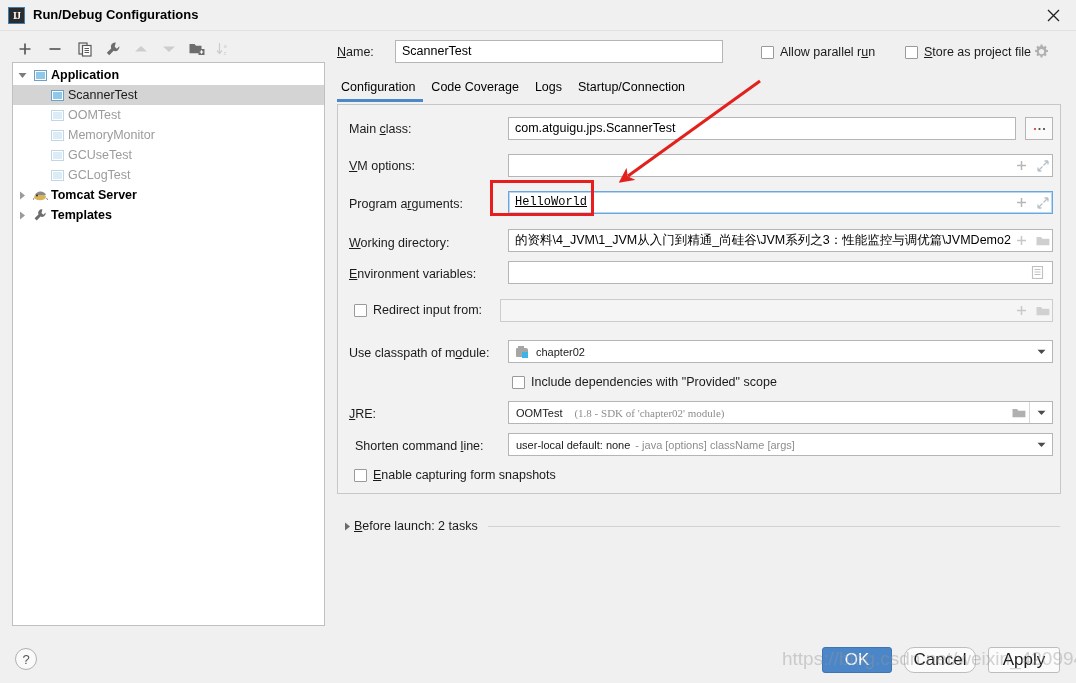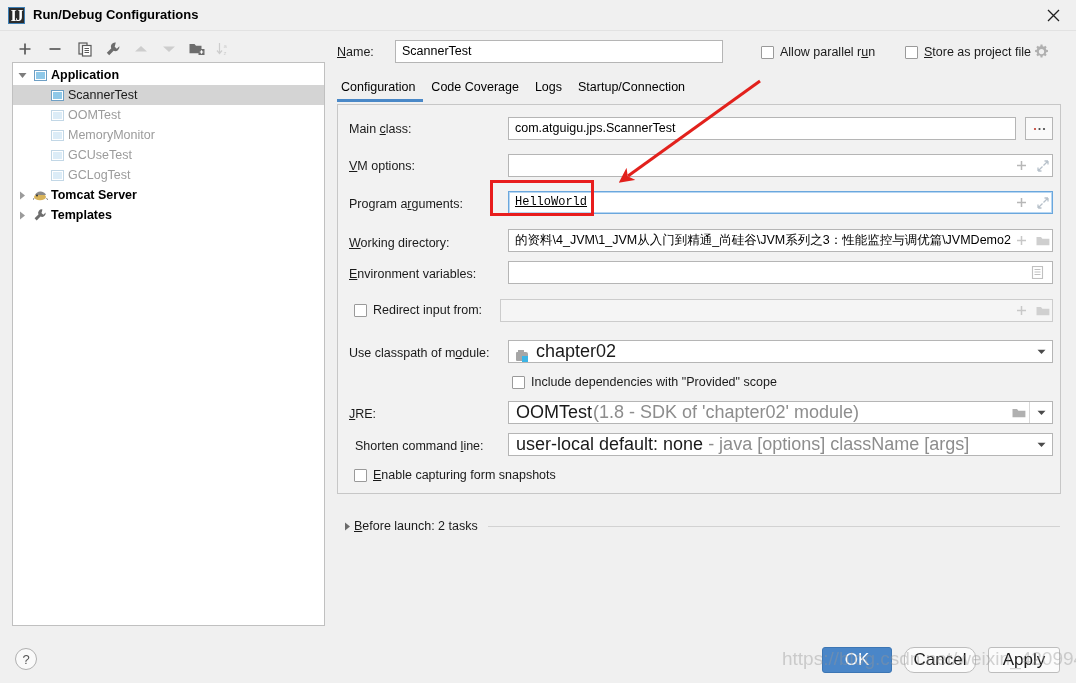--- a/index.html
+++ b/index.html
@@ -17,21 +17,21 @@
 
   
   .titlebar {
     position: absolute; left: 0; top: 0; width: 1076px; height: 31px;
     background: #f0f0f0; border-bottom: 1px solid #e2e2e2;
   }
   .tb-icon {
     position: absolute; left: 8px; top: 7px; width: 17px; height: 17px;
     background: #2b2b2b; border: 1px solid #3d7fb5;
     display: flex; align-items: center; justify-content: center;
-    color: #ffffff; font-size: 16px; font-weight: bold; letter-spacing: -1px;
+    color: #ffffff; font-size: 10px; font-weight: bold; letter-spacing: -1px;
     font-family: "Liberation Serif", serif;
   }
   .tb-title {
     position: absolute; left: 33px; top: 7px;
     font-size: 13px; font-weight: bold; color: #000;
     font-family: "Liberation Sans", sans-serif;
   }
   .tb-close {
     position: absolute; right: 0; top: 0; width: 46px; height: 30px;
     display: flex; align-items: center; justify-content: center;
@@ -126,21 +126,21 @@
   .fbtn { width:22px; height:21px; display:flex; align-items:center; justify-content:center; cursor:pointer; opacity:0.55; }
 
   .ellipsisbtn {
     position:absolute; width:28px; height:23px; background:#fafafa; border:1px solid #b5b5b5;
     display:flex; align-items:center; justify-content:center; cursor:pointer;
     letter-spacing:1px; color:#444; font-size:11px;
   }
 
   .combo {
     position:absolute; background:#fff; border:1px solid #b5b5b5; height:23px;
-    display:flex; align-items:flex-end; padding-left:7px; font-size:18px; cursor:pointer;
+    display:flex; align-items:center; padding-left:7px; font-size:11px; cursor:pointer;
     overflow:hidden; white-space:nowrap;
   }
   .combo .arrowcell {
     position:absolute; right:0; top:0; width:22px; height:21px;
     display:flex; align-items:center; justify-content:center;
   }
   .gray { color:#8d8d8d; }
 
   .modicon { width:14px; height:12px; margin-right:6px; position:relative; flex:0 0 14px; }
   .modicon .f1 { position:absolute; left:0; top:2px; width:12px; height:9px; background:#a6a6a6; border-radius:1px 2px 1px 1px; }
@@ -460,21 +460,21 @@
     </div>
 
     <div class="cbrow" style="position:absolute; left:174px; top:270px;">
       <div class="cbox"></div>
       <div class="cblabel">Include dependencies with "Provided" scope</div>
     </div>
 
     <div class="flabel" style="left:11px; top:302px;"><span class="u">J</span>RE:</div>
     <div class="combo" style="left:170px; top:296px; width:545px; padding-left:7px;">
       <span>OOMTest</span>
-      <span class="gray" style="margin-left:1px;">(1.8 - SDK of 'chapter02' module)</span>
+      <span class="gray" style="margin-left:12px;font-family:Liberation Serif, serif;">(1.8 - SDK of 'chapter02' module)</span>
       <div class="arrowcell" style="right:22px; border-right:1px solid #d9d9d9;">
         <svg width="14" height="12" viewBox="0 0 14 12">
             <path d="M0.5 2 h4.5 l1.4 1.7 h7 v6.5 h-12.9 z" fill="#b0b0b0"></path>
           </svg>
       </div>
       <div class="arrowcell">
         <svg width="9" height="6" viewBox="0 0 9 6">
             <path d="M0.5 0.8 L4.5 5 L8.5 0.8 Z" fill="#4a4a4a"></path>
           </svg>
       </div>

